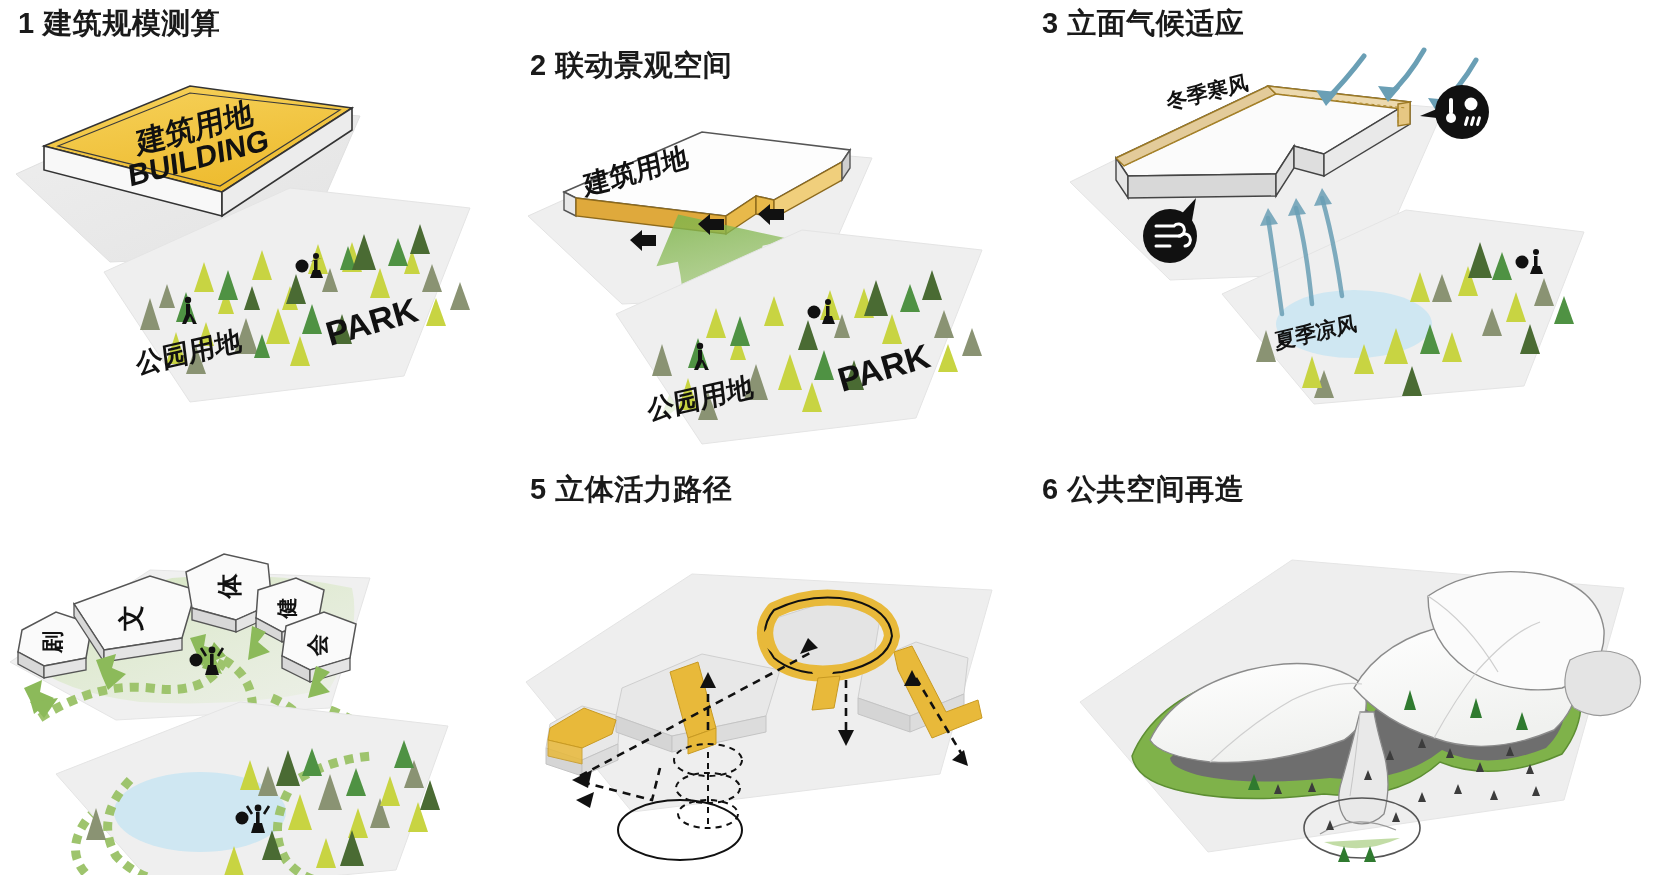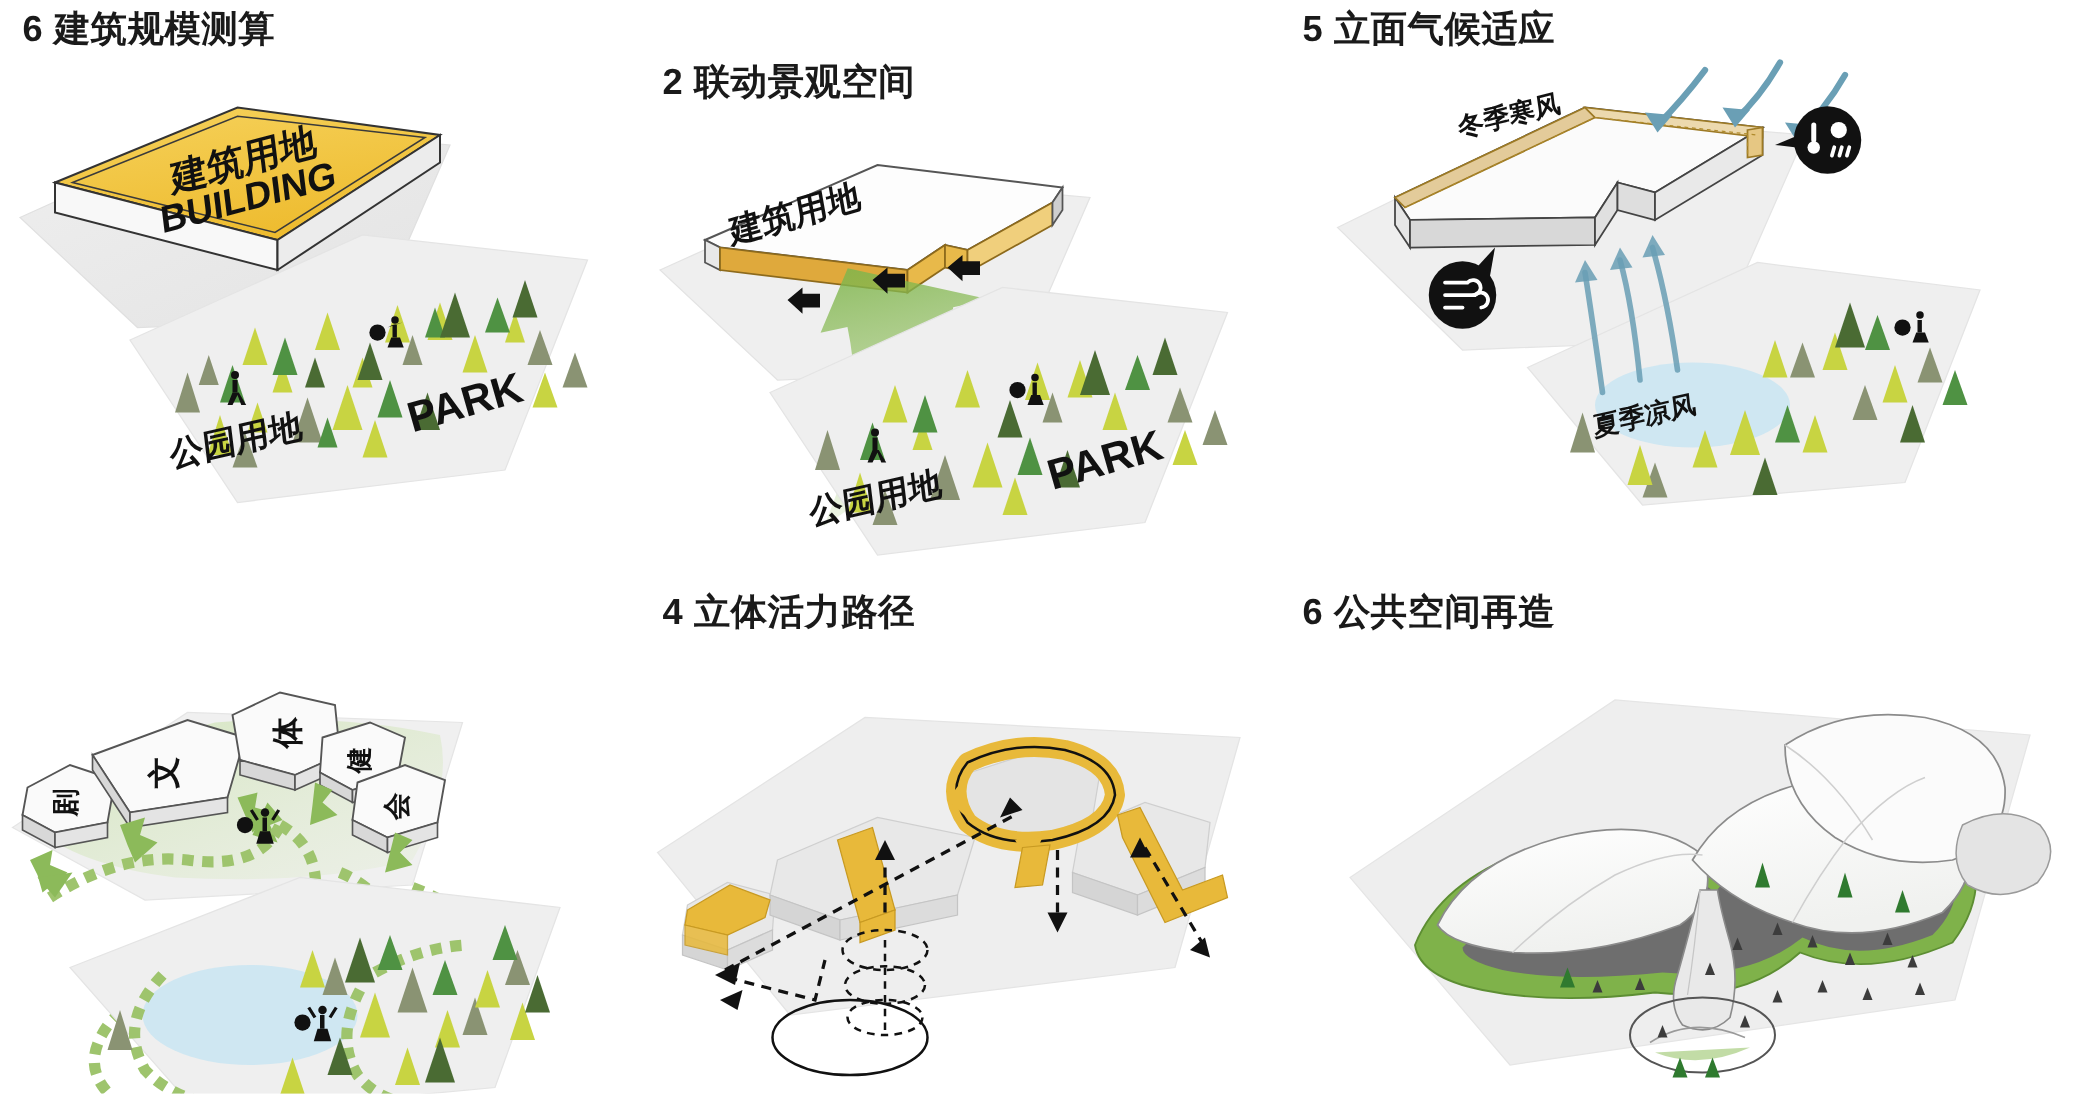--- a/index.html
+++ b/index.html
@@ -43,21 +43,21 @@
     font-weight: bold;
     fill: #111;
   }
 </style>
 </head>
 <body>
 
 <div id="stage">
 
   <div class="panel" style="left:0px; top:0px;">
-    <div class="panel-title">6 建筑规模测算</div>
+    <div class="panel-title">1 建筑规模测算</div>
     <div class="panel-art">
       <svg width="520" height="384" viewBox="0 0 520 384">
         <defs>
           <linearGradient id="p1plate" x1="0" y1="0" x2="1" y2="1">
             <stop offset="0%" stop-color="#efefef"></stop>
               <stop offset="100%" stop-color="#e3e3e3"></stop>
           </linearGradient>
           <linearGradient id="p1yellow" x1="0" y1="0" x2="0.4" y2="1">
             <stop offset="0%" stop-color="#f6d25c"></stop>
               <stop offset="100%" stop-color="#eebc30"></stop>
@@ -234,21 +234,21 @@
 
         <g>
           <text class="lbl" x="170" y="324" font-size="27" transform="rotate(-13 170 324) skewX(-6)">公园用地</text>
           <text class="lbl" x="330" y="304" font-size="34" transform="rotate(-16 330 304)">PARK</text>
         </g>
       </svg>
     </div>
   </div>
 
   <div class="panel" style="left:1024px; top:0px; width:650px;">
-    <div class="panel-title">5 立面气候适应</div>
+    <div class="panel-title">3 立面气候适应</div>
     <div class="panel-art" style="width:650px;">
       <svg width="650" height="384" viewBox="0 0 650 384">
 
         <polygon points="46,136 230,46 420,62 348,226 146,234" fill="#efefef" stroke="#e4e4e4"></polygon>
 
         <g>
           <polygon points="92,112 244,40 386,56 300,108 270,100 252,128 104,130" fill="#fbfbfb" stroke="#444" stroke-width="1.5"></polygon>
           <polygon points="92,112 104,130 104,152 92,134" fill="#e6e6e6" stroke="#444" stroke-width="1.4"></polygon>
           <polygon points="104,130 252,128 252,150 104,152" fill="#d8d8d8" stroke="#444" stroke-width="1.4"></polygon>
           <polygon points="252,128 270,100 270,122 252,150" fill="#e0e0e0" stroke="#444" stroke-width="1.4"></polygon>
@@ -469,21 +469,21 @@
             <circle cx="258" cy="296" r="3.4"></circle>
           <rect x="256" y="300" width="3.6" height="11"></rect>
           <path d="M252,302 l-5,-8 M264,302 l5,-8" stroke="#111" stroke-width="2.6"></path>
           <polygon points="254,311 251,321 265,321 262,311"></polygon>
         </g>
       </svg>
     </div>
   </div>
 
   <div class="panel" style="left:512px; top:466px;">
-    <div class="panel-title">4 立体活力路径</div>
+    <div class="panel-title">5 立体活力路径</div>
     <div class="panel-art">
       <svg width="520" height="384" viewBox="0 0 520 384">
 
         <polygon points="14,170 180,62 480,78 428,262 120,300" fill="#eeeeee" stroke="#e4e4e4"></polygon>
 
         <g>
           <polygon points="38,212 70,194 108,204 106,232 70,248 34,236" fill="#e8e8e8" stroke="#cfcfcf"></polygon>
           <polygon points="34,236 70,248 70,264 34,252" fill="#d5d5d5" stroke="#c4c4c4"></polygon>
           <polygon points="70,248 106,232 106,248 70,264" fill="#dcdcdc" stroke="#c4c4c4"></polygon>
 

